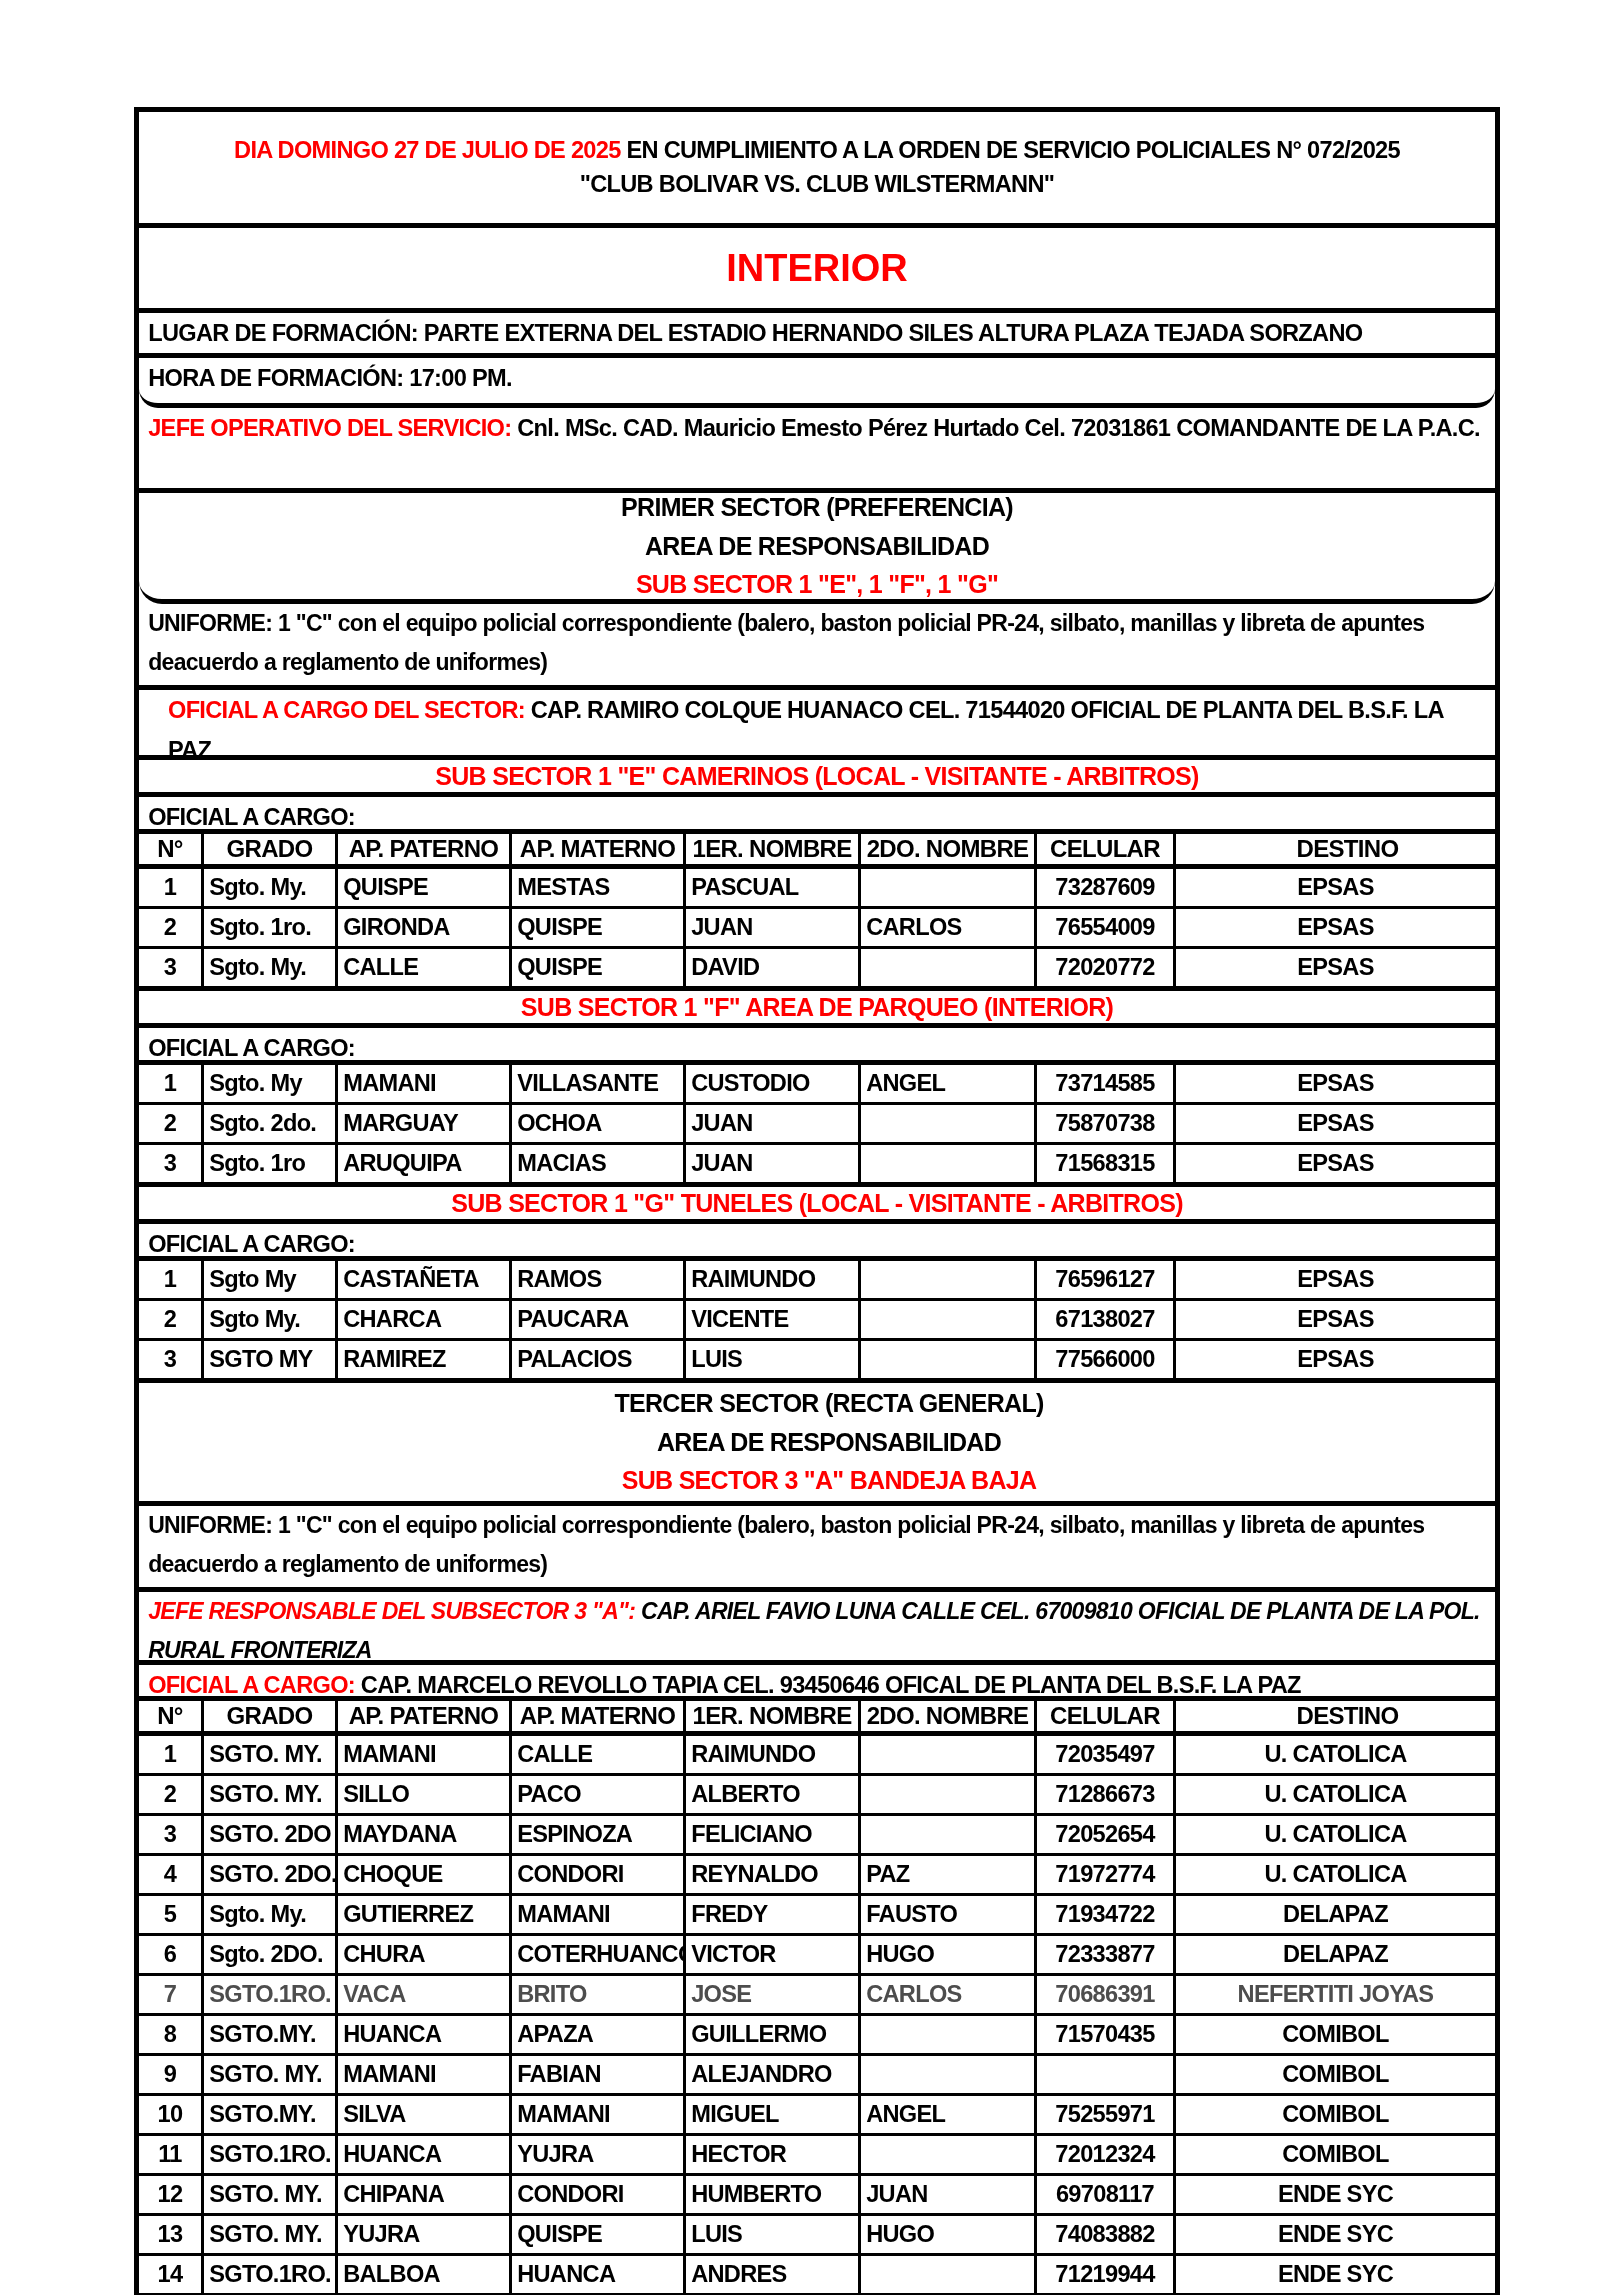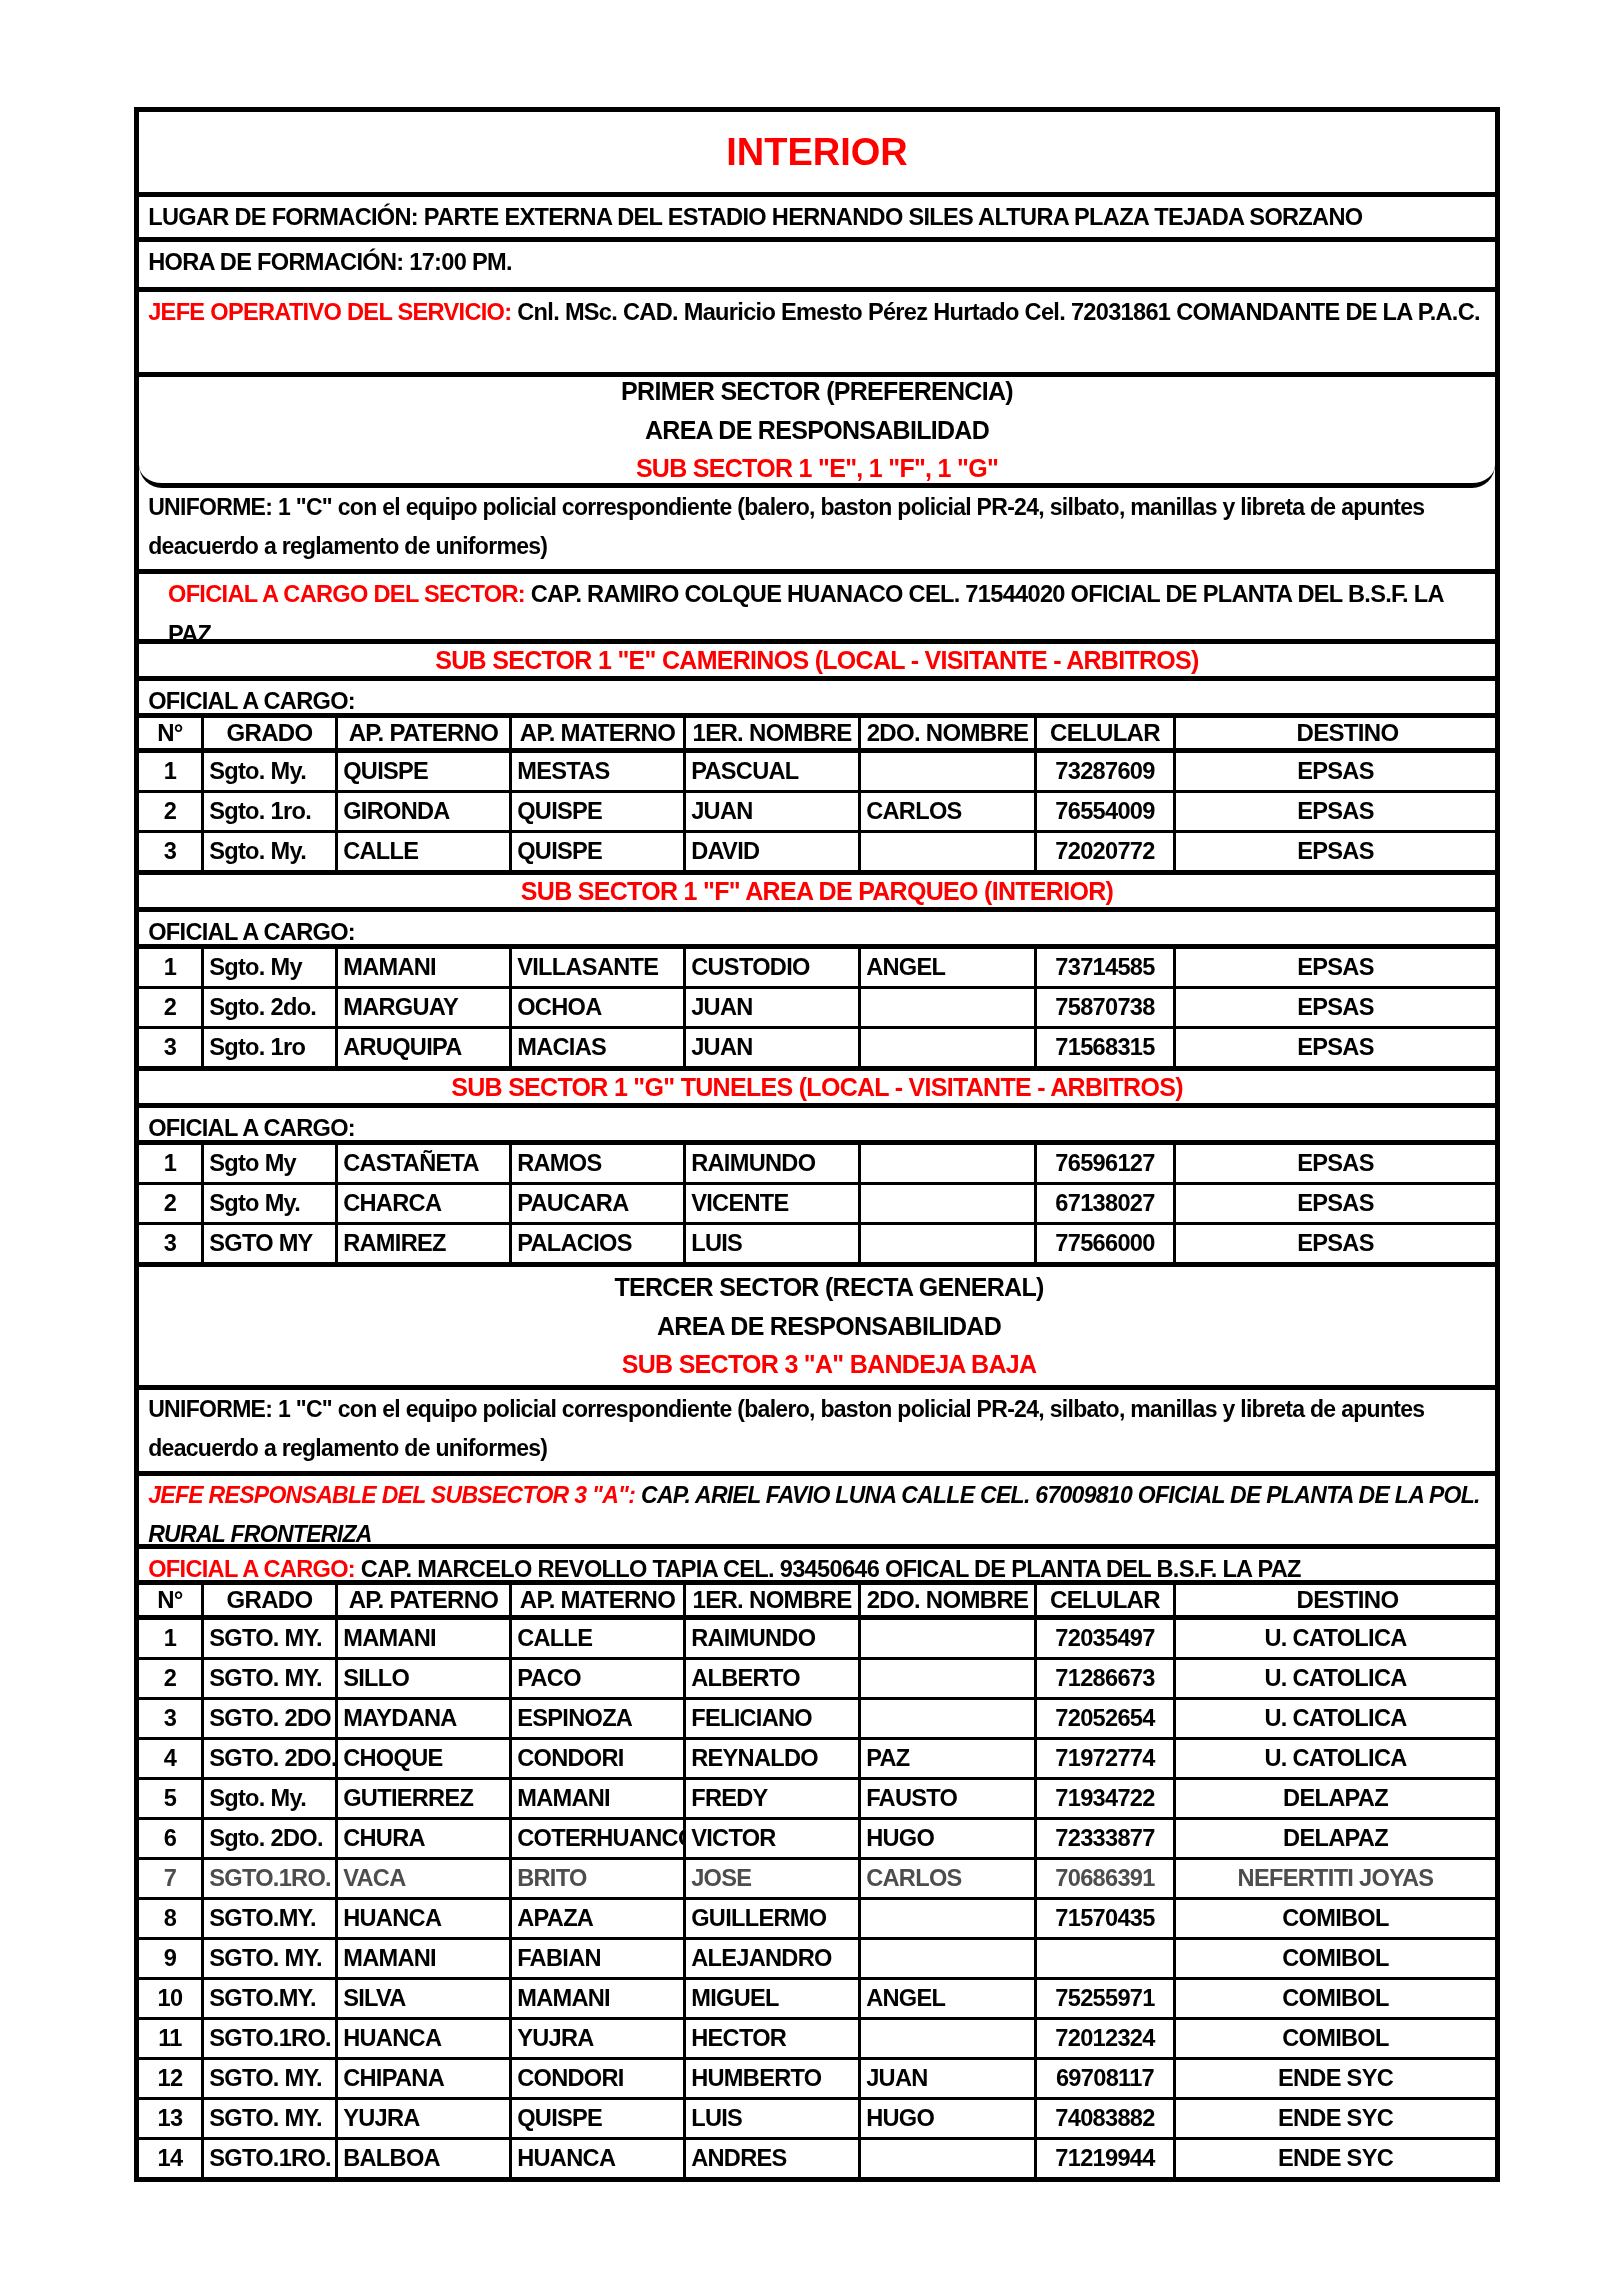--- a/index.html
+++ b/index.html
@@ -16,21 +16,21 @@
   .doc > section:last-child{border-bottom:none;}
 
   .red{color:var(--red,#FF0000);}
   .hdr{height:116px;display:flex;flex-direction:column;justify-content:center;align-items:center;gap:6.5px;font-size:23.6px;text-align:center;}
   .interior{height:85px;background:var(--yellow,#FFFF00);display:flex;align-items:center;justify-content:center;}
   .interior .big{font-size:38px;letter-spacing:0px;}
 
   .textrow{display:flex;align-items:flex-start;padding:0 9.2px;font-size:23.6px;}
   .textrow .inner{display:block;line-height:1.7;}
   .h-lugar{height:45px;}
-  .h-hora{height:50px;}
+  .h-hora{height:50px;border-radius:19px;}
   .h-jefe{height:85px;}
   .h-unif{height:86px;font-size:23px;}
   .h-ofsec{height:70px;padding-left:29px;}
   .h-jefresp{height:73px;font-size:23px;font-style:italic;}
   .h-ofcargo3{height:36px;}
   .h-ofcargo{height:37px;}
 
   .green{background:var(--green,#92D050);display:flex;flex-direction:column;justify-content:center;align-items:center;gap:9.2px;font-size:25px;text-align:center;}
   .g1{height:111px;border-radius:23px;}
   .g2{height:123px;padding-left:24px;}
@@ -48,20 +48,24 @@
   .td{display:flex;align-items:center;border-right:3.3px solid var(--border,#000);padding:0 5.2px;overflow:hidden;white-space:nowrap;}
   .td:last-child{border-right:none;}
   .td.center{justify-content:center;padding:0 1.3px;}
   .trow.muted{color:var(--muted,#555555);}
 </style>
 </head>
 <body>
 
 <div class="doc">
 
+  <section class="hdr">
+    <div><span class="red">DIA DOMINGO 27 DE JULIO DE 2025</span><span> EN CUMPLIMIENTO A LA ORDEN DE SERVICIO POLICIALES N° 072/2025</span></div>
+    <div>"CLUB BOLIVAR VS. CLUB WILSTERMANN"</div>
+  </section>
 
   <section class="interior">
     <span class="red big">INTERIOR</span>
   </section>
 
   <section class="textrow h-lugar">
     <div class="inner">LUGAR DE FORMACIÓN: PARTE EXTERNA DEL ESTADIO HERNANDO SILES ALTURA PLAZA TEJADA SORZANO</div>
   </section>
 
   <section class="textrow h-hora">

